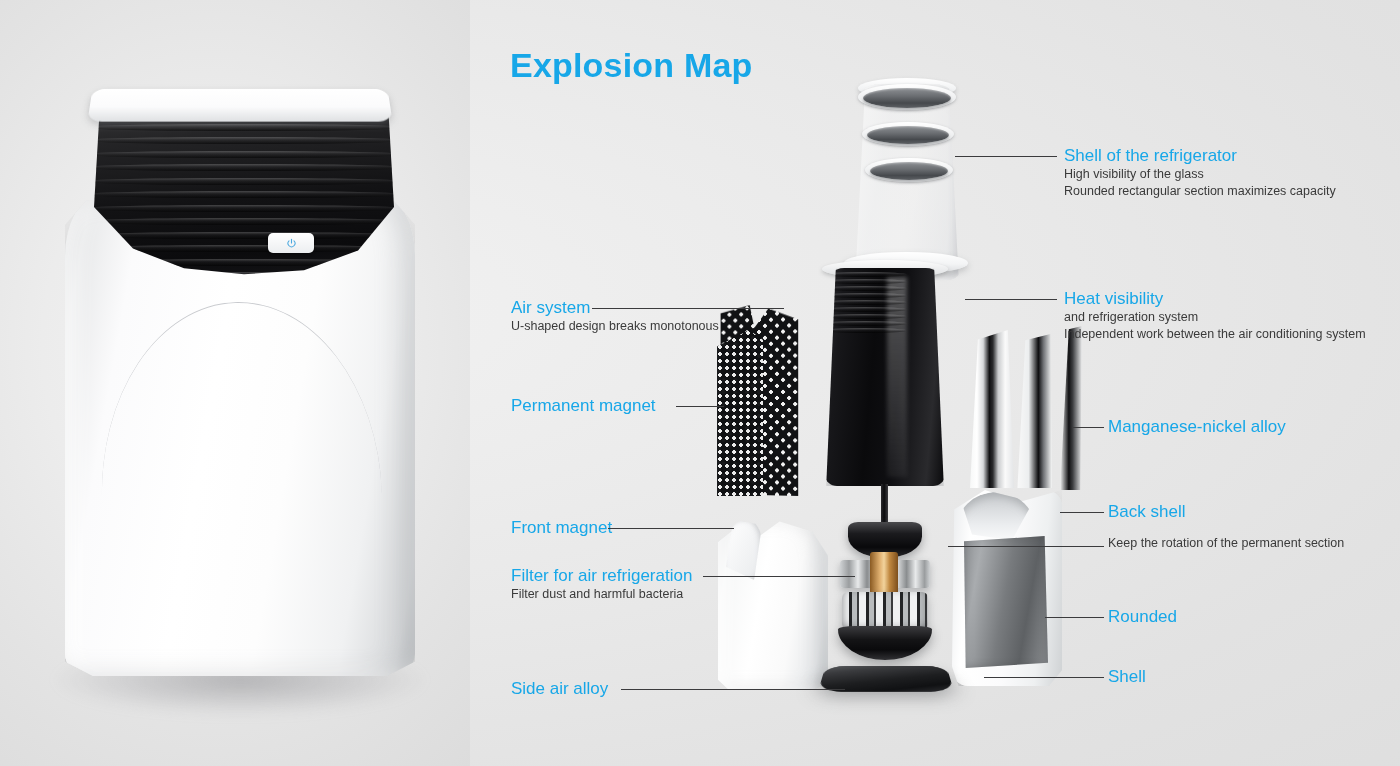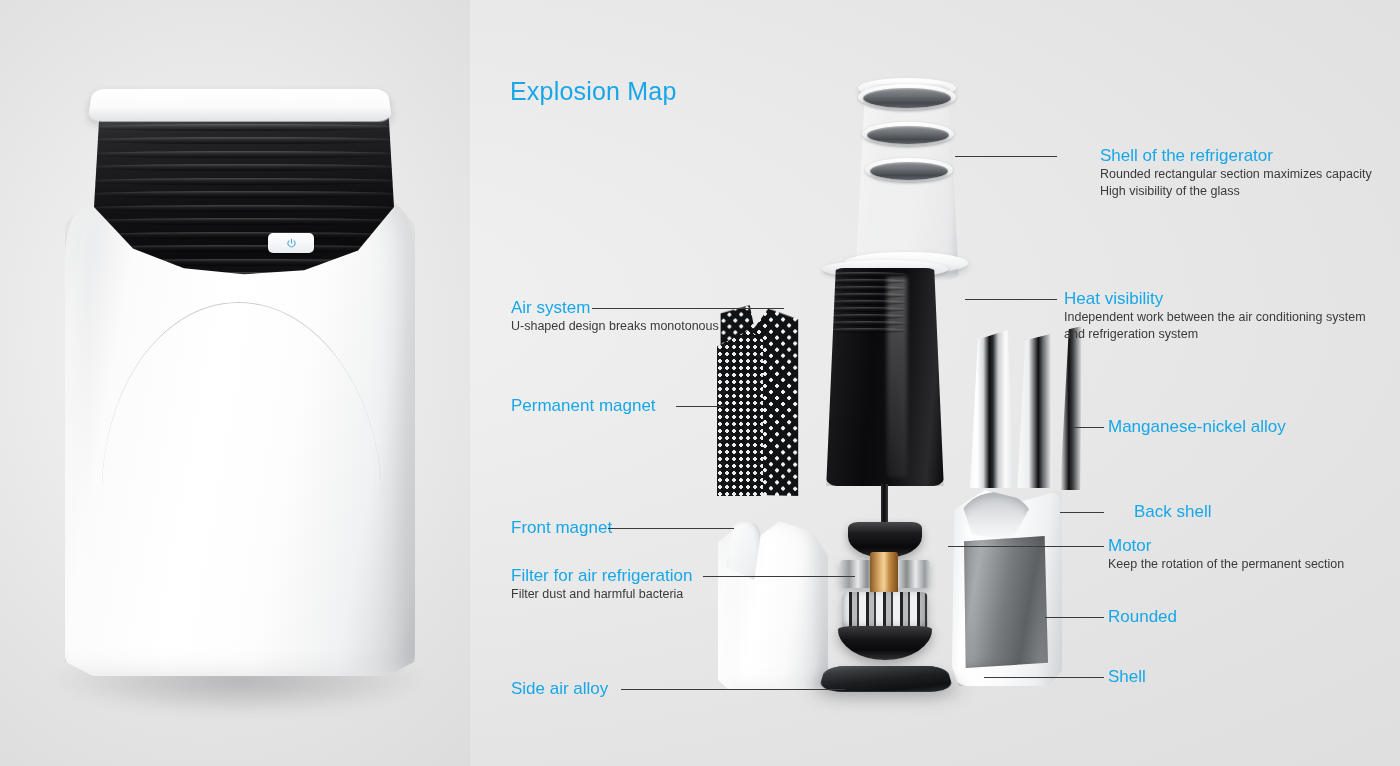--- a/index.html
+++ b/index.html
@@ -64,21 +64,21 @@
     position:absolute; left:268px; top:233px; width:46px; height:20px;
     background:linear-gradient(180deg,#ffffff,#eceef0);
     border-radius:5px;
     box-shadow:0 1px 3px rgba(0,0,0,0.4);
     display:flex; align-items:center; justify-content:center;
   }
   .power-glyph{ width:11px;height:11px; }
   
   .title {
     position:absolute; left:510px; top:46px;
-    font-size:25px; font-weight:normal; color:#17a7e8; letter-spacing:0.2px;margin-top:31px;
+    font-size:34px; font-weight:bold; color:#17a7e8; letter-spacing:0.2px;
   }
   
   .exploded { position:absolute; left:470px; top:0; width:930px; height:766px; }
 
   
   .glass-shell{
     position:absolute; left:382px; top:84px; width:110px; height:196px;
     background:linear-gradient(100deg, rgba(255,255,255,0.62) 0%, rgba(244,245,246,0.5) 30%, rgba(255,255,255,0.3) 55%, rgba(232,233,235,0.55) 85%, rgba(208,210,213,0.6) 100%);
     border-radius:26% 26% 14% 14% / 14% 14% 7% 7%;
     box-shadow:inset 2px 0 6px rgba(255,255,255,0.9), inset -5px 0 10px rgba(170,173,177,0.45);
@@ -342,46 +342,45 @@
     <div class="battery-panel"></div>
 
     <div class="motor-cap"></div>
     <div class="motor-coil"></div>
     <div class="motor-core"></div>
     <div class="motor-magnets"></div>
     <div class="motor-bowl"></div>
     <div class="base-plate"></div>
   </div>
 
-  <div class="label right-lbl" style="left:1100px; top:145px;">
+  <div class="label right-lbl" style="left:1064px; top:145px;">
     <div class="title-txt">Shell of the refrigerator</div>
+    <div class="desc">High visibility of the glass</div>
     <div class="desc">Rounded rectangular section maximizes capacity</div>
-    <div class="desc">High visibility of the glass</div>
   </div>
   <div class="leader" style="left:955px; top:156px; width:102px;"></div>
 
   <div class="label right-lbl" style="left:1064px; top:288px;">
     <div class="title-txt">Heat visibility</div>
+    <div class="desc">and refrigeration system</div>
     <div class="desc">Independent work between the air conditioning system</div>
-    <div class="desc">and refrigeration system</div>
   </div>
   <div class="leader" style="left:965px; top:299px; width:92px;"></div>
 
   <div class="label right-lbl" style="left:1108px; top:416px;">
     <div class="title-txt">Manganese-nickel alloy</div>
   </div>
   <div class="leader" style="left:1072px; top:427px; width:32px;"></div>
 
-  <div class="label right-lbl" style="left:1108px; top:501px;margin-left:26px;">
+  <div class="label right-lbl" style="left:1108px; top:501px;">
     <div class="title-txt">Back shell</div>
   </div>
   <div class="leader" style="left:1060px; top:512px; width:44px;"></div>
 
   <div class="label right-lbl" style="left:1108px; top:535px;">
-    <div class="title-txt">Motor</div>
     <div class="desc">Keep the rotation of the permanent section</div>
   </div>
   <div class="leader" style="left:948px; top:546px; width:156px;"></div>
 
   <div class="label right-lbl" style="left:1108px; top:606px;">
     <div class="title-txt">Rounded</div>
   </div>
   <div class="leader" style="left:1045px; top:617px; width:59px;"></div>
 
   <div class="label right-lbl" style="left:1108px; top:666px;">

